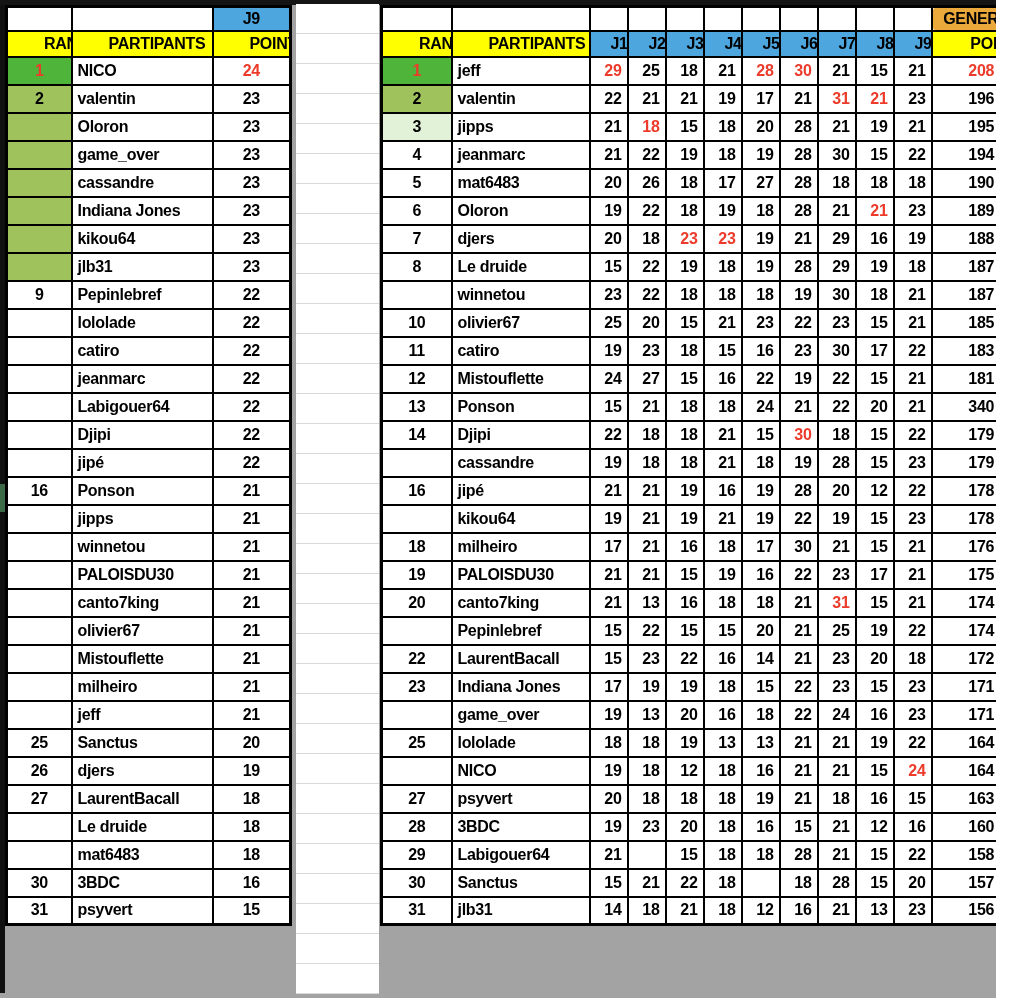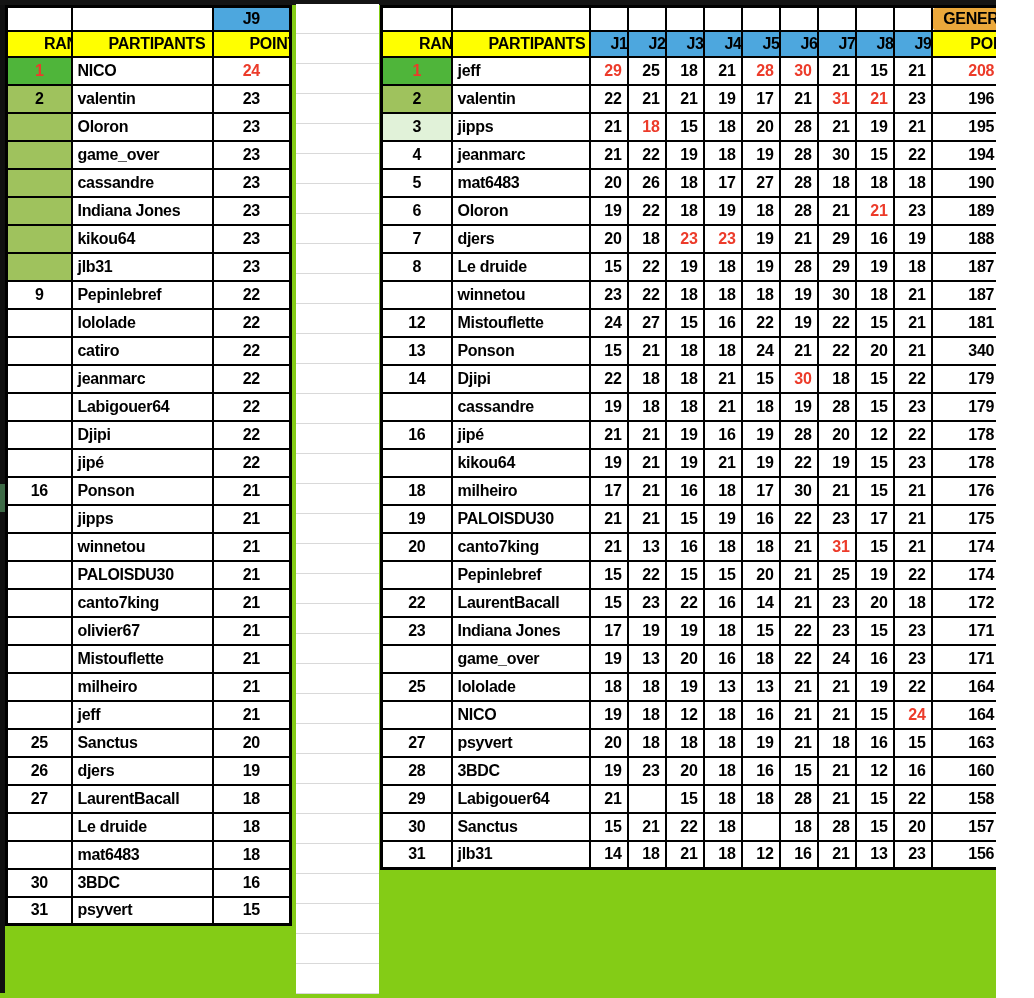--- a/index.html
+++ b/index.html
@@ -1,18 +1,18 @@
 <!DOCTYPE html>
 <html><head>
 <meta charset="utf-8">
 <style>
   * { box-sizing: border-box; }
   html,body { margin:0; padding:0; background:#ffffff; }
   .sheet {
-    position:relative; width:996px; height:998px; background:#84cc16;
+    position:relative; width:996px; height:998px; background:#a3a3a3;
     font-family:"Liberation Sans","DejaVu Sans",sans-serif; font-weight:700; color:#000;
     letter-spacing:-0.3px; overflow:hidden;
   }
   .topbar { position:absolute; left:0; top:0; width:1034px; height:5px; background:#141414; }
   .leftstrip { position:absolute; left:0; top:5px; width:5px; height:988px; background:#101010; }
   .greenmark { position:absolute; left:0; top:484px; width:5px; height:28px; background:#3E6B47; }
   .gap {
     position:absolute; left:296px; top:4px; width:83px; height:990px;
     background:repeating-linear-gradient(180deg,#ffffff 0 29px,#D9D9D9 29px 30px);
   }
@@ -389,20 +389,48 @@
           <td class="r">18</td>
           <td class="r">18</td>
           <td class="r">18</td>
           <td class="r">19</td>
           <td class="r">30</td>
           <td class="r">18</td>
           <td class="r">21</td>
           <td class="c">187</td>
         </tr>
         <tr>
+          <td class="c">10</td>
+          <td class="l">olivier67</td>
+          <td class="r">25</td>
+          <td class="r">20</td>
+          <td class="r">15</td>
+          <td class="r">21</td>
+          <td class="r">23</td>
+          <td class="r">22</td>
+          <td class="r">23</td>
+          <td class="r">15</td>
+          <td class="r">21</td>
+          <td class="c">185</td>
+        </tr>
+        <tr>
+          <td class="c">11</td>
+          <td class="l">catiro</td>
+          <td class="r">19</td>
+          <td class="r">23</td>
+          <td class="r">18</td>
+          <td class="r">15</td>
+          <td class="r">16</td>
+          <td class="r">23</td>
+          <td class="r">30</td>
+          <td class="r">17</td>
+          <td class="r">22</td>
+          <td class="c">183</td>
+        </tr>
+        <tr>
           <td class="c">12</td>
           <td class="l">Mistouflette</td>
           <td class="r">24</td>
           <td class="r">27</td>
           <td class="r">15</td>
           <td class="r">16</td>
           <td class="r">22</td>
           <td class="r">19</td>
           <td class="r">22</td>
           <td class="r">15</td>

